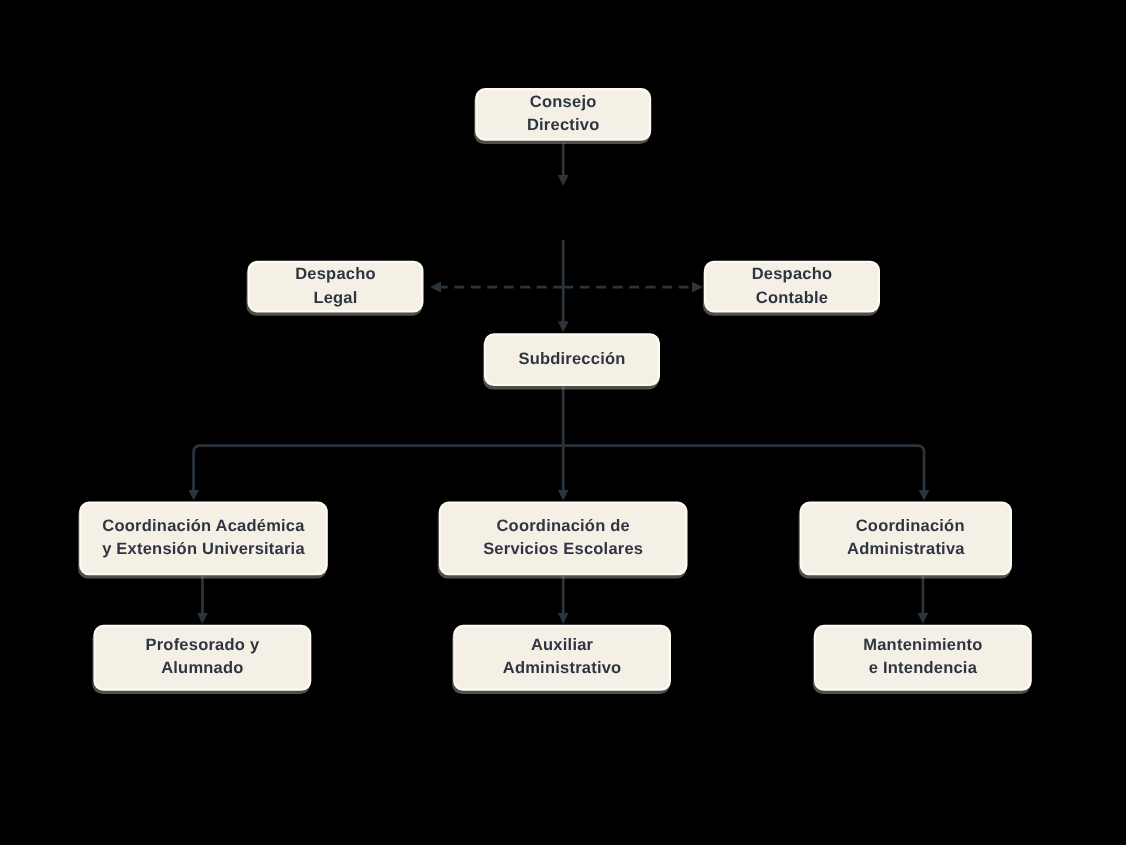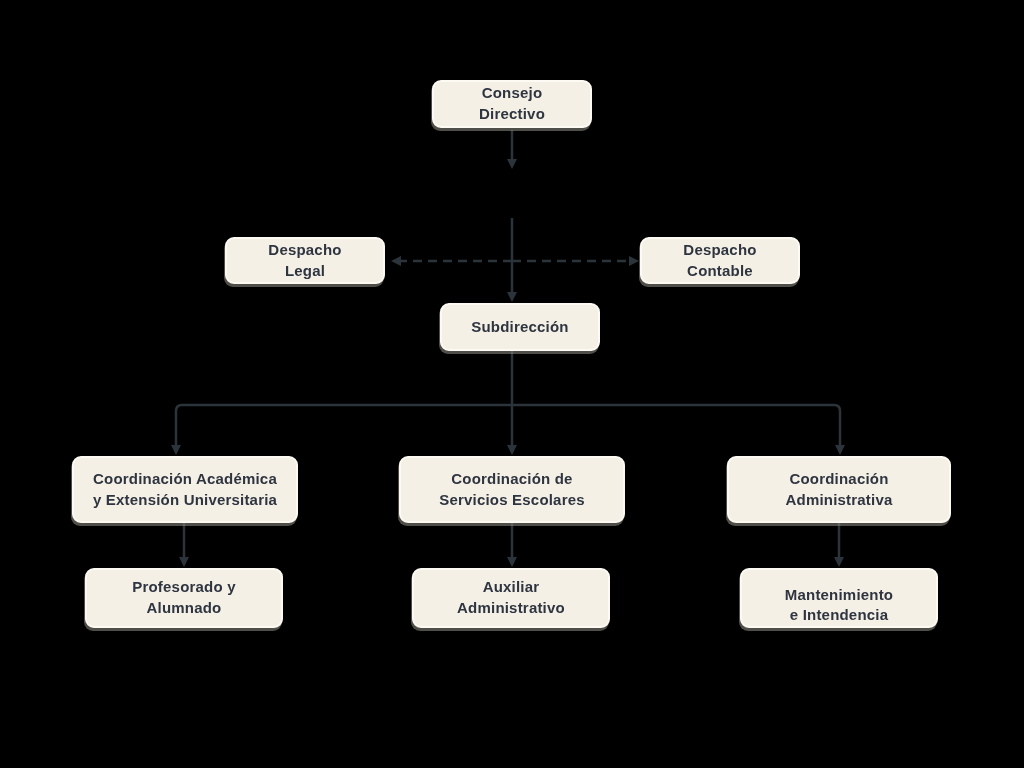--- a/index.html
+++ b/index.html
@@ -42,25 +42,25 @@
   }
   
   .n-consejo        { left: 432px; top:  80px; width: 160px; height: 48px; justify-content: center; }
   .n-direccion      { left: 432px; top: 170px; width: 160px; height: 48px; }
   .n-legal          { left: 225px; top: 237px; width: 160px; height: 47px; }
   .n-contable       { left: 640px; top: 237px; width: 160px; height: 47px; }
   .n-subdireccion   { left: 440px; top: 303px; width: 160px; height: 48px; }
   
   .n-academica      { left:  72px; top: 456px; width: 226px; height: 67px; }
   .n-servicios      { left: 399px; top: 456px; width: 226px; height: 67px; }
-  .n-administrativa { left: 727px; top: 456px; width: 224px; height: 67px; }
+  .n-administrativa { left: 727px; top: 456px; width: 193px; height: 67px; text-align: right; }
   
   .n-profesorado    { left:  85px; top: 568px; width: 198px; height: 60px; }
   .n-auxiliar       { left: 412px; top: 568px; width: 198px; height: 60px; }
-  .n-mantenimiento  { left: 740px; top: 568px; width: 198px; height: 60px; align-items: flex-end; }
+  .n-mantenimiento  { left: 740px; top: 568px; width: 198px; height: 60px; }
 
   .edge {
     fill: none;
     stroke: #2b333b;
     stroke-width: 2.5;
   }
   .edge.dashed {
     stroke-dasharray: 9 6;
   }
 </style>

